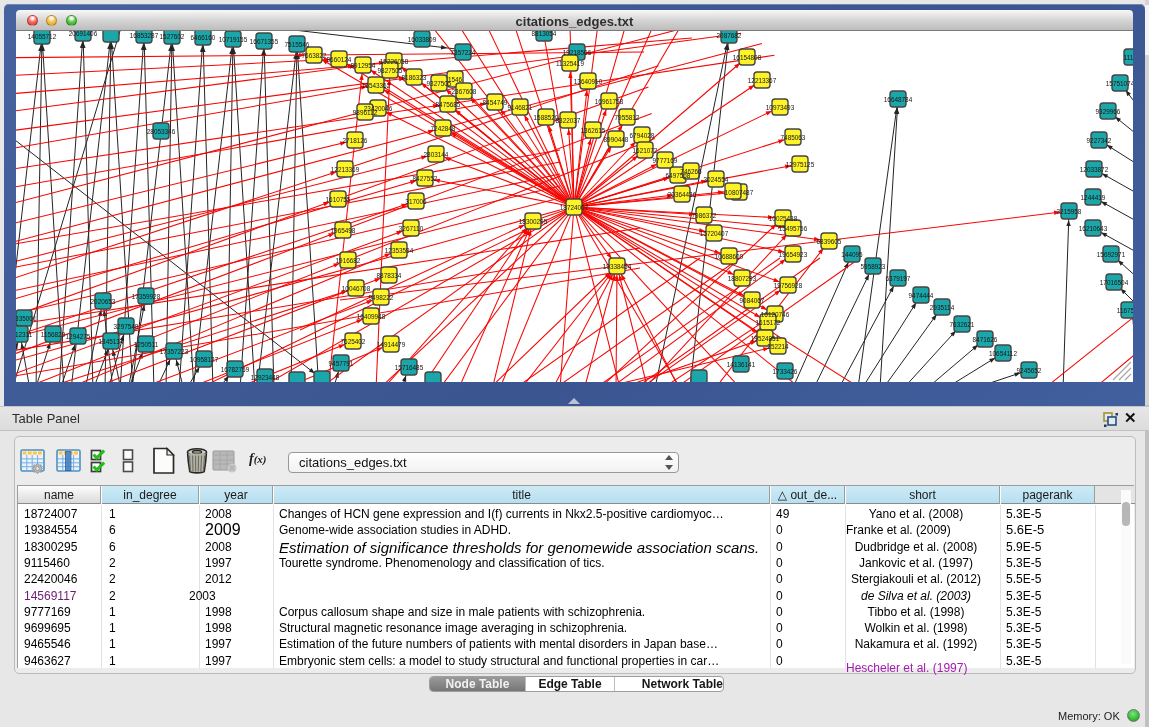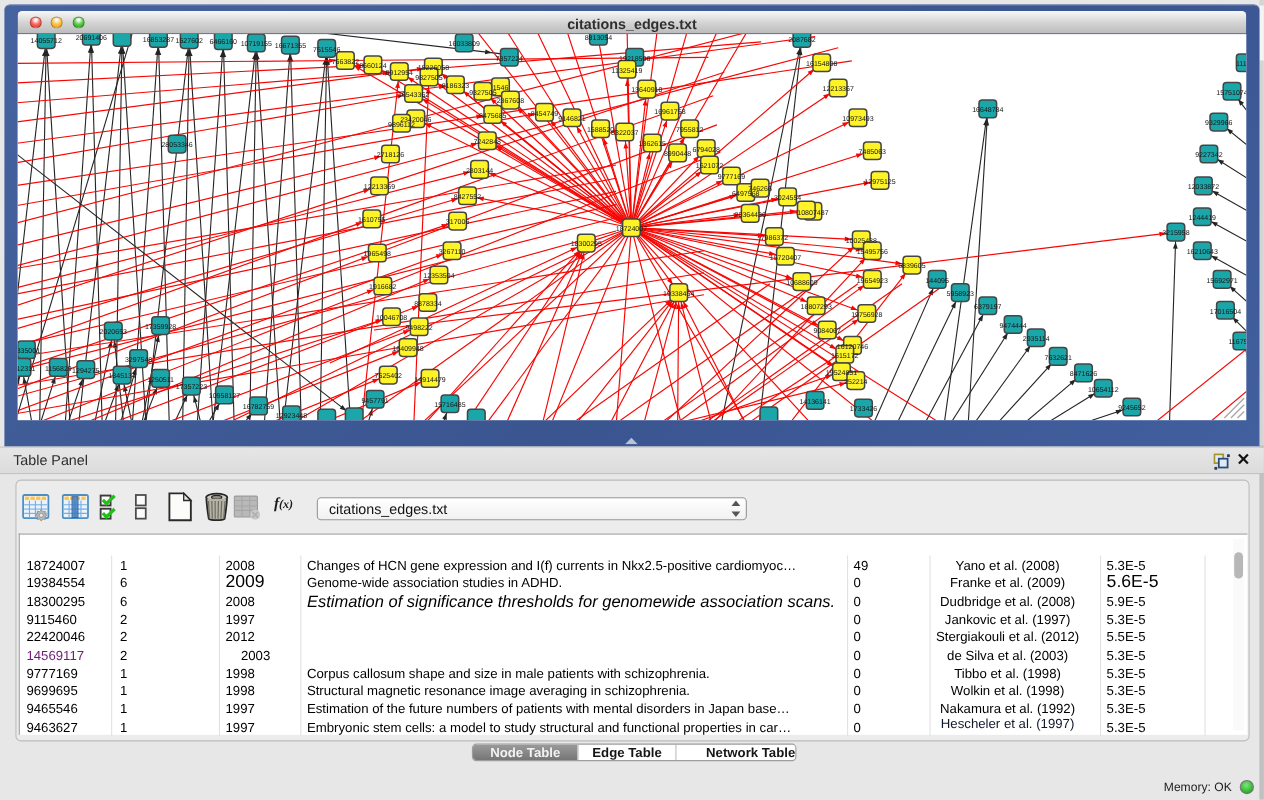--- a/index.html
+++ b/index.html
@@ -768,65 +768,76 @@
     <circle cx="20" cy="19" r="4.5" fill="#c9c9c9"></circle>
     <path d="M17.5 16.5 L22.5 21.5 M22.5 16.5 L17.5 21.5" stroke="#b0b0b0" stroke-width="1.6"></path>
   </svg>
 <div style="position:absolute;left:249px;top:451px;font-size:14px;font-style:italic;font-weight:bold;font-family:'Liberation Serif',serif;color:#1c1c1c">f<span style="font-size:11px">(x)</span></div>
 <div style="position:absolute;left:288px;top:452px;width:391px;height:21px;background:linear-gradient(#ffffff,#f1f1f1);border:1px solid #989898;border-radius:4px;font-size:13px;line-height:19px;color:#111;padding-left:10px">citations_edges.txt</div>
 <svg width="10" height="15" viewBox="0 0 10 15" style="position:absolute;left:664px;top:455px">
     <polygon points="5,0 9,5 1,5" fill="#555"></polygon>
     <polygon points="5,15 9,10 1,10" fill="#555"></polygon>
   </svg>
 <div style="position:absolute;left:17px;top:485px;width:1117px;height:183px;background:#fff;border:1px solid #9d9d9d;border-width:1px 0 0 1px">
+<div style="position:absolute;left:0;top:0;width:1117px;height:19px">
+<div style="position:absolute;left:1077px;top:0;width:40px;height:18px;background:#e4e4e4;border-bottom:1px solid #8b8b8b"></div>
+<div style="position:absolute;left:0px;top:0;width:83px;height:18px;background:linear-gradient(#fdfdfd,#dadada);border-right:1px solid #9d9d9d;border-bottom:1px solid #8b8b8b;font-size:12px;text-align:center;line-height:18px;color:#1a1a1a;overflow:hidden">name</div>
+<div style="position:absolute;left:84px;top:0;width:97px;height:18px;background:linear-gradient(#cdeaf6,#b7dff0);border-right:1px solid #9d9d9d;border-bottom:1px solid #8b8b8b;font-size:12px;text-align:center;line-height:18px;color:#1a1a1a;overflow:hidden">in_degree</div>
+<div style="position:absolute;left:182px;top:0;width:73px;height:18px;background:linear-gradient(#cdeaf6,#b7dff0);border-right:1px solid #9d9d9d;border-bottom:1px solid #8b8b8b;font-size:12px;text-align:center;line-height:18px;color:#1a1a1a;overflow:hidden">year</div>
+<div style="position:absolute;left:256px;top:0;width:496px;height:18px;background:linear-gradient(#cdeaf6,#b7dff0);border-right:1px solid #9d9d9d;border-bottom:1px solid #8b8b8b;font-size:12px;text-align:center;line-height:18px;color:#1a1a1a;overflow:hidden">title</div>
+<div style="position:absolute;left:753px;top:0;width:74px;height:18px;background:linear-gradient(#cdeaf6,#b7dff0);border-right:1px solid #9d9d9d;border-bottom:1px solid #8b8b8b;font-size:12px;text-align:center;line-height:18px;color:#1a1a1a;overflow:hidden">△ out_de...</div>
+<div style="position:absolute;left:828px;top:0;width:154px;height:18px;background:linear-gradient(#cdeaf6,#b7dff0);border-right:1px solid #9d9d9d;border-bottom:1px solid #8b8b8b;font-size:12px;text-align:center;line-height:18px;color:#1a1a1a;overflow:hidden">short</div>
+<div style="position:absolute;left:983px;top:0;width:94px;height:18px;background:linear-gradient(#cdeaf6,#b7dff0);border-right:1px solid #9d9d9d;border-bottom:1px solid #8b8b8b;font-size:12px;text-align:center;line-height:18px;color:#1a1a1a;overflow:hidden">pagerank</div>
+</div>
 <div style="position:absolute;left:83px;top:19px;width:1px;height:164px;background:#e2e2e2"></div>
 <div style="position:absolute;left:181px;top:19px;width:1px;height:164px;background:#e2e2e2"></div>
 <div style="position:absolute;left:255px;top:19px;width:1px;height:164px;background:#e2e2e2"></div>
 <div style="position:absolute;left:752px;top:19px;width:1px;height:164px;background:#e2e2e2"></div>
 <div style="position:absolute;left:827px;top:19px;width:1px;height:164px;background:#e2e2e2"></div>
 <div style="position:absolute;left:982px;top:19px;width:1px;height:164px;background:#e2e2e2"></div>
 <div style="position:absolute;left:1077px;top:19px;width:1px;height:164px;background:#e2e2e2"></div>
 <div style="position:absolute;top:20.0px;height:16px;font-size:12px;line-height:16px;color:#000;white-space:nowrap;overflow:hidden;left:0px;width:77px;padding-left:6px;">18724007</div>
 <div style="position:absolute;top:20.0px;height:16px;font-size:12px;line-height:16px;color:#000;white-space:nowrap;overflow:hidden;left:84px;width:90px;padding-left:7px;">1</div>
 <div style="position:absolute;top:20.0px;height:16px;font-size:12px;line-height:16px;color:#000;white-space:nowrap;overflow:hidden;left:182px;width:68px;padding-left:5px;">2008</div>
 <div style="position:absolute;top:20.0px;height:16px;font-size:12px;line-height:16px;color:#000;white-space:nowrap;overflow:hidden;left:256px;width:491px;padding-left:5px;">Changes of HCN gene expression and I(f) currents in Nkx2.5-positive cardiomyoc…</div>
 <div style="position:absolute;top:20.0px;height:16px;font-size:12px;line-height:16px;color:#000;white-space:nowrap;overflow:hidden;left:753px;width:69px;padding-left:5px;">49</div>
 <div style="position:absolute;top:20.0px;height:16px;font-size:12px;line-height:16px;color:#000;white-space:nowrap;overflow:hidden;left:828px;width:140px;text-align:center;">Yano et al. (2008)</div>
 <div style="position:absolute;top:20.0px;height:16px;font-size:12px;line-height:16px;color:#000;white-space:nowrap;overflow:hidden;left:983px;width:89px;padding-left:5px;">5.3E-5</div>
 <div style="position:absolute;top:36.3px;height:16px;font-size:12px;line-height:16px;color:#000;white-space:nowrap;overflow:hidden;left:0px;width:77px;padding-left:6px;">19384554</div>
 <div style="position:absolute;top:36.3px;height:16px;font-size:12px;line-height:16px;color:#000;white-space:nowrap;overflow:hidden;left:84px;width:90px;padding-left:7px;">6</div>
 <div style="position:absolute;top:36.3px;height:16px;font-size:16px;line-height:16px;color:#000;white-space:nowrap;overflow:hidden;left:182px;width:68px;padding-left:5px;">2009</div>
 <div style="position:absolute;top:36.3px;height:16px;font-size:12px;line-height:16px;color:#000;white-space:nowrap;overflow:hidden;left:256px;width:491px;padding-left:5px;">Genome-wide association studies in ADHD.</div>
 <div style="position:absolute;top:36.3px;height:16px;font-size:12px;line-height:16px;color:#000;white-space:nowrap;overflow:hidden;left:753px;width:69px;padding-left:5px;">0</div>
-<div style="position:absolute;top:36.3px;height:16px;font-size:12px;line-height:16px;color:#000;white-space:nowrap;overflow:hidden;left:828px;width:140px;text-align:center;">Franke et al. (2009)</div>
-<div style="position:absolute;top:36.3px;height:16px;font-size:16px;line-height:16px;color:#000;white-space:nowrap;overflow:hidden;left:983px;width:89px;padding-left:5px;">5.6E-5</div>
+<div style="position:absolute;top:36.3px;height:16px;font-size:12px;line-height:16px;color:#000;white-space:nowrap;overflow:hidden;left:828px;width:140px;">Franke et al. (2009)</div>
+<div style="position:absolute;top:36.3px;height:16px;font-size:13px;line-height:16px;color:#000;white-space:nowrap;overflow:hidden;left:983px;width:89px;padding-left:5px;">5.6E-5</div>
 <div style="position:absolute;top:52.6px;height:16px;font-size:12px;line-height:16px;color:#000;white-space:nowrap;overflow:hidden;left:0px;width:77px;padding-left:6px;">18300295</div>
 <div style="position:absolute;top:52.6px;height:16px;font-size:12px;line-height:16px;color:#000;white-space:nowrap;overflow:hidden;left:84px;width:90px;padding-left:7px;">6</div>
 <div style="position:absolute;top:52.6px;height:16px;font-size:12px;line-height:16px;color:#000;white-space:nowrap;overflow:hidden;left:182px;width:68px;padding-left:5px;">2008</div>
 <div style="position:absolute;top:54px;height:16px;font-size:15px;line-height:16px;color:#000;white-space:nowrap;overflow:hidden;left:256px;width:491px;padding-left:5px;font-style:italic;">Estimation of significance thresholds for genomewide association scans.</div>
 <div style="position:absolute;top:52.6px;height:16px;font-size:12px;line-height:16px;color:#000;white-space:nowrap;overflow:hidden;left:753px;width:69px;padding-left:5px;">0</div>
 <div style="position:absolute;top:52.6px;height:16px;font-size:12px;line-height:16px;color:#000;white-space:nowrap;overflow:hidden;left:828px;width:140px;text-align:center;">Dudbridge et al. (2008)</div>
 <div style="position:absolute;top:52.6px;height:16px;font-size:12px;line-height:16px;color:#000;white-space:nowrap;overflow:hidden;left:983px;width:89px;padding-left:5px;">5.9E-5</div>
 <div style="position:absolute;top:68.9px;height:16px;font-size:12px;line-height:16px;color:#000;white-space:nowrap;overflow:hidden;left:0px;width:77px;padding-left:6px;">9115460</div>
 <div style="position:absolute;top:68.9px;height:16px;font-size:12px;line-height:16px;color:#000;white-space:nowrap;overflow:hidden;left:84px;width:90px;padding-left:7px;">2</div>
 <div style="position:absolute;top:68.9px;height:16px;font-size:12px;line-height:16px;color:#000;white-space:nowrap;overflow:hidden;left:182px;width:68px;padding-left:5px;">1997</div>
+<div style="position:absolute;top:68.9px;height:16px;font-size:12px;line-height:16px;color:#000;white-space:nowrap;overflow:hidden;left:256px;width:491px;padding-left:5px;">Tourette syndrome. Phenomenology and classification of tics.</div>
 <div style="position:absolute;top:68.9px;height:16px;font-size:12px;line-height:16px;color:#000;white-space:nowrap;overflow:hidden;left:753px;width:69px;padding-left:5px;">0</div>
 <div style="position:absolute;top:68.9px;height:16px;font-size:12px;line-height:16px;color:#000;white-space:nowrap;overflow:hidden;left:828px;width:140px;text-align:center;">Jankovic et al. (1997)</div>
 <div style="position:absolute;top:68.9px;height:16px;font-size:12px;line-height:16px;color:#000;white-space:nowrap;overflow:hidden;left:983px;width:89px;padding-left:5px;">5.3E-5</div>
 <div style="position:absolute;top:85.2px;height:16px;font-size:12px;line-height:16px;color:#000;white-space:nowrap;overflow:hidden;left:0px;width:77px;padding-left:6px;">22420046</div>
 <div style="position:absolute;top:85.2px;height:16px;font-size:12px;line-height:16px;color:#000;white-space:nowrap;overflow:hidden;left:84px;width:90px;padding-left:7px;">2</div>
 <div style="position:absolute;top:85.2px;height:16px;font-size:12px;line-height:16px;color:#000;white-space:nowrap;overflow:hidden;left:182px;width:68px;padding-left:5px;">2012</div>
 <div style="position:absolute;top:85.2px;height:16px;font-size:12px;line-height:16px;color:#000;white-space:nowrap;overflow:hidden;left:753px;width:69px;padding-left:5px;">0</div>
 <div style="position:absolute;top:85.2px;height:16px;font-size:12px;line-height:16px;color:#000;white-space:nowrap;overflow:hidden;left:828px;width:140px;text-align:center;">Stergiakouli et al. (2012)</div>
 <div style="position:absolute;top:85.2px;height:16px;font-size:12px;line-height:16px;color:#000;white-space:nowrap;overflow:hidden;left:983px;width:89px;padding-left:5px;">5.5E-5</div>
 <div style="position:absolute;top:101.5px;height:16px;font-size:12px;line-height:16px;color:#701a75;white-space:nowrap;overflow:hidden;left:0px;width:77px;padding-left:6px;">14569117</div>
 <div style="position:absolute;top:101.5px;height:16px;font-size:12px;line-height:16px;color:#000;white-space:nowrap;overflow:hidden;left:84px;width:90px;padding-left:7px;">2</div>
-<div style="position:absolute;top:101.5px;height:16px;font-size:12px;line-height:16px;color:#000;white-space:nowrap;overflow:hidden;left:196px;width:68px;padding-left:5px;">2003</div>
+<div style="position:absolute;top:101.5px;height:16px;font-size:12px;line-height:16px;color:#000;white-space:nowrap;overflow:hidden;left:166px;width:68px;padding-left:5px;">2003</div>
 <div style="position:absolute;top:101.5px;height:16px;font-size:12px;line-height:16px;color:#000;white-space:nowrap;overflow:hidden;left:753px;width:69px;padding-left:5px;">0</div>
-<div style="position:absolute;top:101.5px;height:16px;font-size:12px;line-height:16px;color:#000;white-space:nowrap;overflow:hidden;left:828px;width:140px;text-align:center;">de Silva et al. (2003)</div>
+<div style="position:absolute;top:101.5px;height:16px;font-size:12px;line-height:16px;color:#000;white-space:nowrap;overflow:hidden;left:828px;width:140px;text-align:center;font-style:italic;">de Silva et al. (2003)</div>
 <div style="position:absolute;top:101.5px;height:16px;font-size:12px;line-height:16px;color:#000;white-space:nowrap;overflow:hidden;left:983px;width:89px;padding-left:5px;">5.3E-5</div>
 <div style="position:absolute;top:117.8px;height:16px;font-size:12px;line-height:16px;color:#000;white-space:nowrap;overflow:hidden;left:0px;width:77px;padding-left:6px;">9777169</div>
 <div style="position:absolute;top:117.8px;height:16px;font-size:12px;line-height:16px;color:#000;white-space:nowrap;overflow:hidden;left:84px;width:90px;padding-left:7px;">1</div>
 <div style="position:absolute;top:117.8px;height:16px;font-size:12px;line-height:16px;color:#000;white-space:nowrap;overflow:hidden;left:182px;width:68px;padding-left:5px;">1998</div>
 <div style="position:absolute;top:117.8px;height:16px;font-size:12px;line-height:16px;color:#000;white-space:nowrap;overflow:hidden;left:256px;width:491px;padding-left:5px;">Corpus callosum shape and size in male patients with schizophrenia.</div>
 <div style="position:absolute;top:117.8px;height:16px;font-size:12px;line-height:16px;color:#000;white-space:nowrap;overflow:hidden;left:753px;width:69px;padding-left:5px;">0</div>
 <div style="position:absolute;top:117.8px;height:16px;font-size:12px;line-height:16px;color:#000;white-space:nowrap;overflow:hidden;left:828px;width:140px;text-align:center;">Tibbo et al. (1998)</div>
 <div style="position:absolute;top:117.8px;height:16px;font-size:12px;line-height:16px;color:#000;white-space:nowrap;overflow:hidden;left:983px;width:89px;padding-left:5px;">5.3E-5</div>
 <div style="position:absolute;top:134.1px;height:16px;font-size:12px;line-height:16px;color:#000;white-space:nowrap;overflow:hidden;left:0px;width:77px;padding-left:6px;">9699695</div>
 <div style="position:absolute;top:134.1px;height:16px;font-size:12px;line-height:16px;color:#000;white-space:nowrap;overflow:hidden;left:84px;width:90px;padding-left:7px;">1</div>
@@ -840,21 +851,21 @@
 <div style="position:absolute;top:150.4px;height:16px;font-size:12px;line-height:16px;color:#000;white-space:nowrap;overflow:hidden;left:182px;width:68px;padding-left:5px;">1997</div>
 <div style="position:absolute;top:150.4px;height:16px;font-size:12px;line-height:16px;color:#000;white-space:nowrap;overflow:hidden;left:256px;width:491px;padding-left:5px;">Estimation of the future numbers of patients with mental disorders in Japan base…</div>
 <div style="position:absolute;top:150.4px;height:16px;font-size:12px;line-height:16px;color:#000;white-space:nowrap;overflow:hidden;left:753px;width:69px;padding-left:5px;">0</div>
 <div style="position:absolute;top:150.4px;height:16px;font-size:12px;line-height:16px;color:#000;white-space:nowrap;overflow:hidden;left:828px;width:140px;text-align:center;">Nakamura et al. (1992)</div>
 <div style="position:absolute;top:150.4px;height:16px;font-size:12px;line-height:16px;color:#000;white-space:nowrap;overflow:hidden;left:983px;width:89px;padding-left:5px;">5.3E-5</div>
 <div style="position:absolute;top:166.7px;height:16px;font-size:12px;line-height:16px;color:#000;white-space:nowrap;overflow:hidden;left:0px;width:77px;padding-left:6px;">9463627</div>
 <div style="position:absolute;top:166.7px;height:16px;font-size:12px;line-height:16px;color:#000;white-space:nowrap;overflow:hidden;left:84px;width:90px;padding-left:7px;">1</div>
 <div style="position:absolute;top:166.7px;height:16px;font-size:12px;line-height:16px;color:#000;white-space:nowrap;overflow:hidden;left:182px;width:68px;padding-left:5px;">1997</div>
 <div style="position:absolute;top:166.7px;height:16px;font-size:12px;line-height:16px;color:#000;white-space:nowrap;overflow:hidden;left:256px;width:491px;padding-left:5px;">Embryonic stem cells: a model to study structural and functional properties in car…</div>
 <div style="position:absolute;top:166.7px;height:16px;font-size:12px;line-height:16px;color:#000;white-space:nowrap;overflow:hidden;left:753px;width:69px;padding-left:5px;">0</div>
-<div style="position:absolute;top:164px;height:16px;font-size:12px;line-height:16px;color:#0f172a;white-space:nowrap;overflow:hidden;left:828px;width:140px;text-align:center;">Hescheler et al. (1997)</div>
+<div style="position:absolute;top:174px;height:16px;font-size:12px;line-height:16px;color:#a21caf;white-space:nowrap;overflow:hidden;left:828px;width:140px;text-align:left;">Hescheler et al. (1997)</div>
 <div style="position:absolute;top:166.7px;height:16px;font-size:12px;line-height:16px;color:#000;white-space:nowrap;overflow:hidden;left:983px;width:89px;padding-left:5px;">5.3E-5</div>
 </div>
 <div style="position:absolute;left:1121px;top:490px;width:10px;height:174px;background:#fafafa"></div>
 <div style="position:absolute;left:1122px;top:502px;width:8px;height:24px;background:#b7b7b7;border-radius:4px"></div>
 <div style="position:absolute;left:429px;top:676px;width:295px;height:16px;border:1px solid #9e9e9e;border-radius:4px;background:#fff;overflow:hidden;display:flex">
 <div style="width:95px;background:linear-gradient(#9a9a9a,#767676);color:#f2f2f2;font-size:12px;font-weight:bold;text-align:center;line-height:15px">Node Table</div>
 <div style="width:89px;color:#161616;font-size:12px;font-weight:bold;text-align:center;line-height:15px;border-left:1px solid #bdbdbd">Edge Table</div>
 <div style="width:109px;color:#161616;font-size:12px;font-weight:bold;text-align:right;line-height:15px;border-left:1px solid #bdbdbd">Network Table</div>
 </div>
 <div style="position:absolute;left:1058px;top:710px;font-size:11px;color:#1c1c1c">Memory: OK</div>

